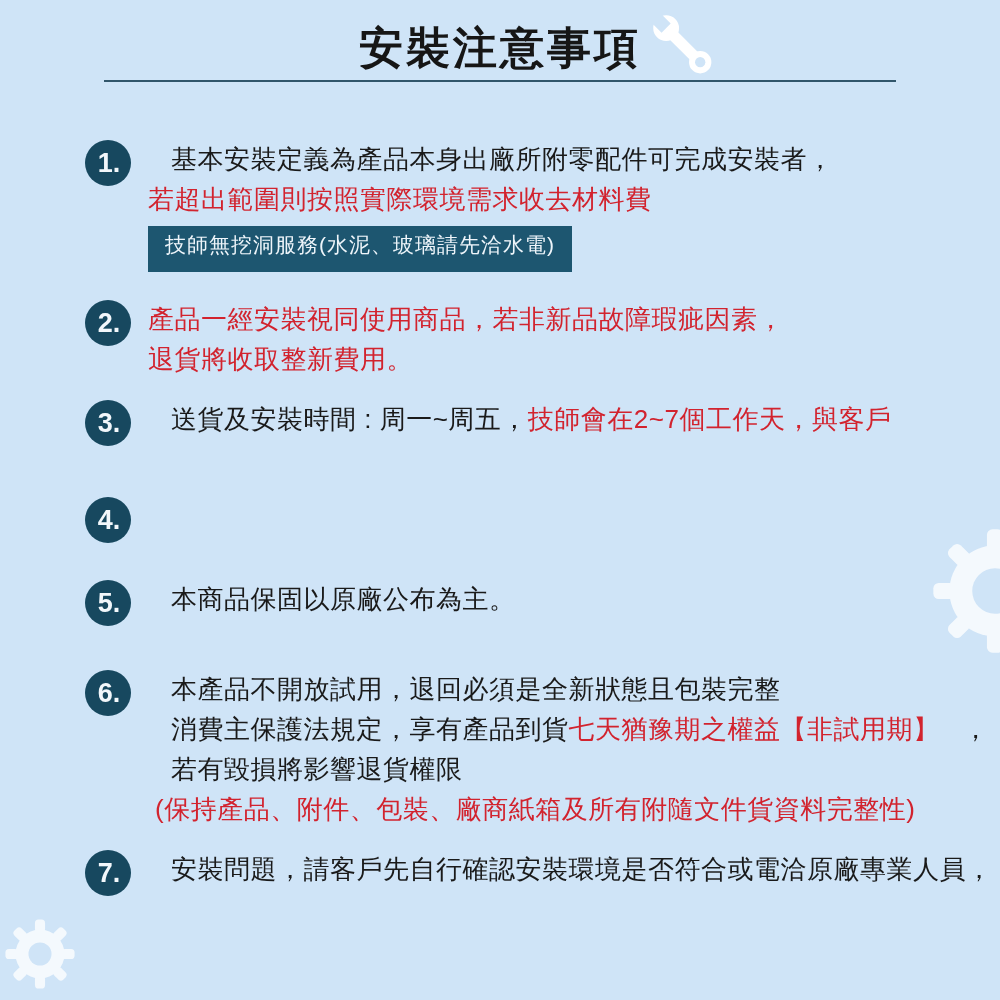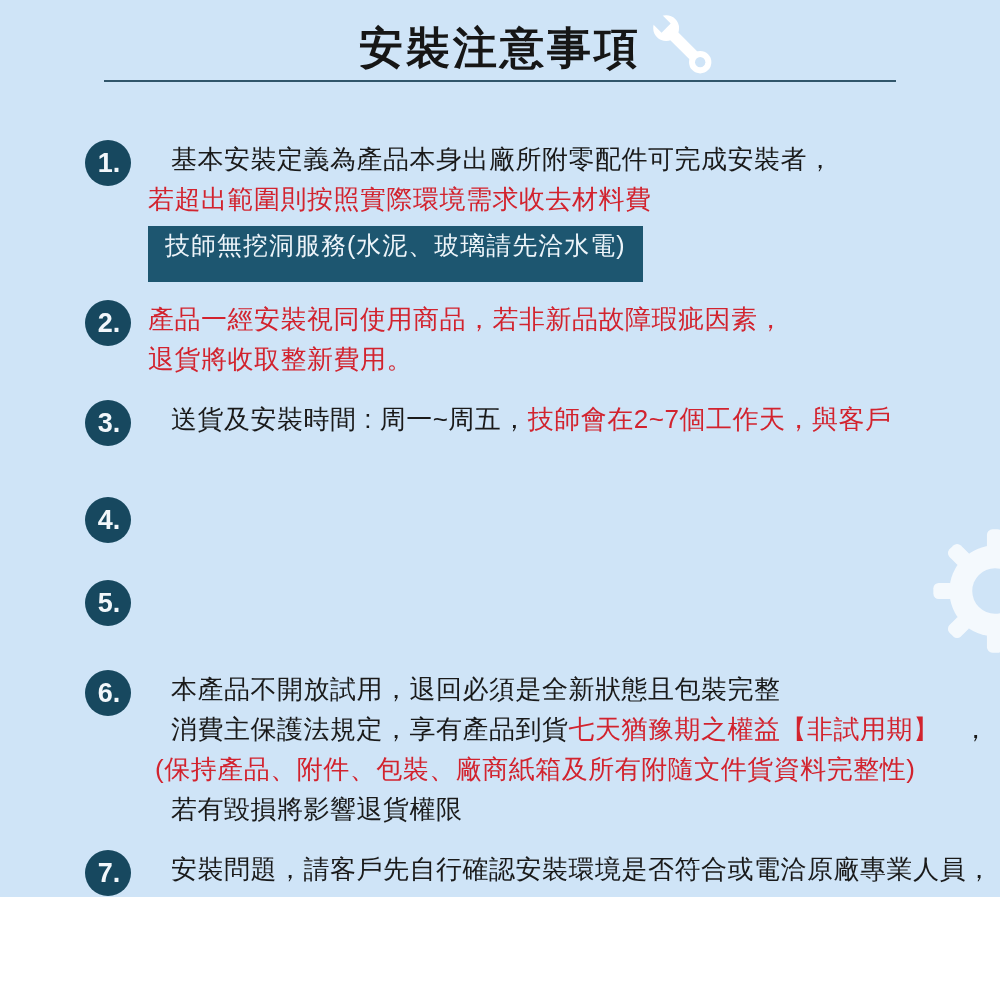--- a/index.html
+++ b/index.html
@@ -1,19 +1,19 @@
 <!DOCTYPE html>
 <html><head>
 <meta charset="utf-8">
 <style>
   * { margin:0; padding:0; box-sizing:border-box; }
   html,body { width:1000px; height:1000px; }
   body { font-family:"Liberation Sans","DejaVu Sans",sans-serif; }
   .page {
-    position:relative; width:1000px; height:897px;
+    position:relative; width:1000px; height:1000px;
     background:#cfe4f7; overflow:hidden;
   }
   
   .header { position:relative; padding-top:24px; text-align:center; }
   .title {
     display:inline-block; font-size:44px; font-weight:bold; color:#161616;
     letter-spacing:3px; line-height:1.1;
   }
   .wrench { position:absolute; left:642px; top:4px; }
   .divider {
@@ -29,21 +29,21 @@
     background:#17485f; color:#f2f7fb; font-weight:bold; font-size:27px;
     display:flex; align-items:center; justify-content:center;
     margin-top:1px; padding-left:2px;
   }
   .itext { font-size:26px; line-height:40px; color:#1a1a1a; letter-spacing:0.5px; }
   .line { white-space:nowrap; }
   .seg.black { color:#1a1a1a;margin-left:23px; }
   .seg.red { color:#d2232e; }
   .hbox {
     display:inline-block; margin-top:7px; background:#1d5670; color:#eef5fa;
-    font-size:25px; line-height:30px; padding:4px 17px 22px 17px;
+    font-size:21px; line-height:30px; padding:4px 17px 12px 17px;
     letter-spacing:1px;
   }
   .indent { padding-left:7px; }
   
   .i1 { top:139px; } .i2 { top:299px; } .i3 { top:399px; } .i4 { top:496px; }
   .i5 { top:579px; } .i6 { top:669px; } .i7 { top:849px; }
   .gear-right { position:absolute; left:928px; top:524px; }
   .gear-left  { position:absolute; left:4px;  top:918px; }
 </style>
 </head>
@@ -92,31 +92,34 @@
       </div>
     </div>
   </div>
 
   <div class="item i4">
     <div class="badge">4.</div>
   </div>
 
   <div class="item i5">
     <div class="badge">5.</div>
+    <div class="itext">
+      <div class="line"><span class="seg black">本商品保固以原廠公布為主。</span></div>
+    </div>
   </div>
 
   <div class="item i6">
     <div class="badge">6.</div>
     <div class="itext">
       <div class="line"><span class="seg black">本產品不開放試用，退回必須是全新狀態且包裝完整</span></div>
       <div class="line">
         <span class="seg black">消費主保護法規定，享有產品到貨</span><span class="seg red">七天猶豫期之權益【非試用期】</span><span class="seg black">，</span>
       </div>
+      <div class="line"><span class="seg black">若有毀損將影響退貨權限</span></div>
       <div class="line indent"><span class="seg red">(保持產品、附件、包裝、廠商紙箱及所有附隨文件貨資料完整性)</span></div>
-      <div class="line"><span class="seg black">若有毀損將影響退貨權限</span></div>
     </div>
   </div>
 
   <div class="item i7">
     <div class="badge">7.</div>
     <div class="itext">
       <div class="line"><span class="seg black">安裝問題，請客戶先自行確認安裝環境是否符合或電洽原廠專業人員，</span></div>
     </div>
   </div>
 

